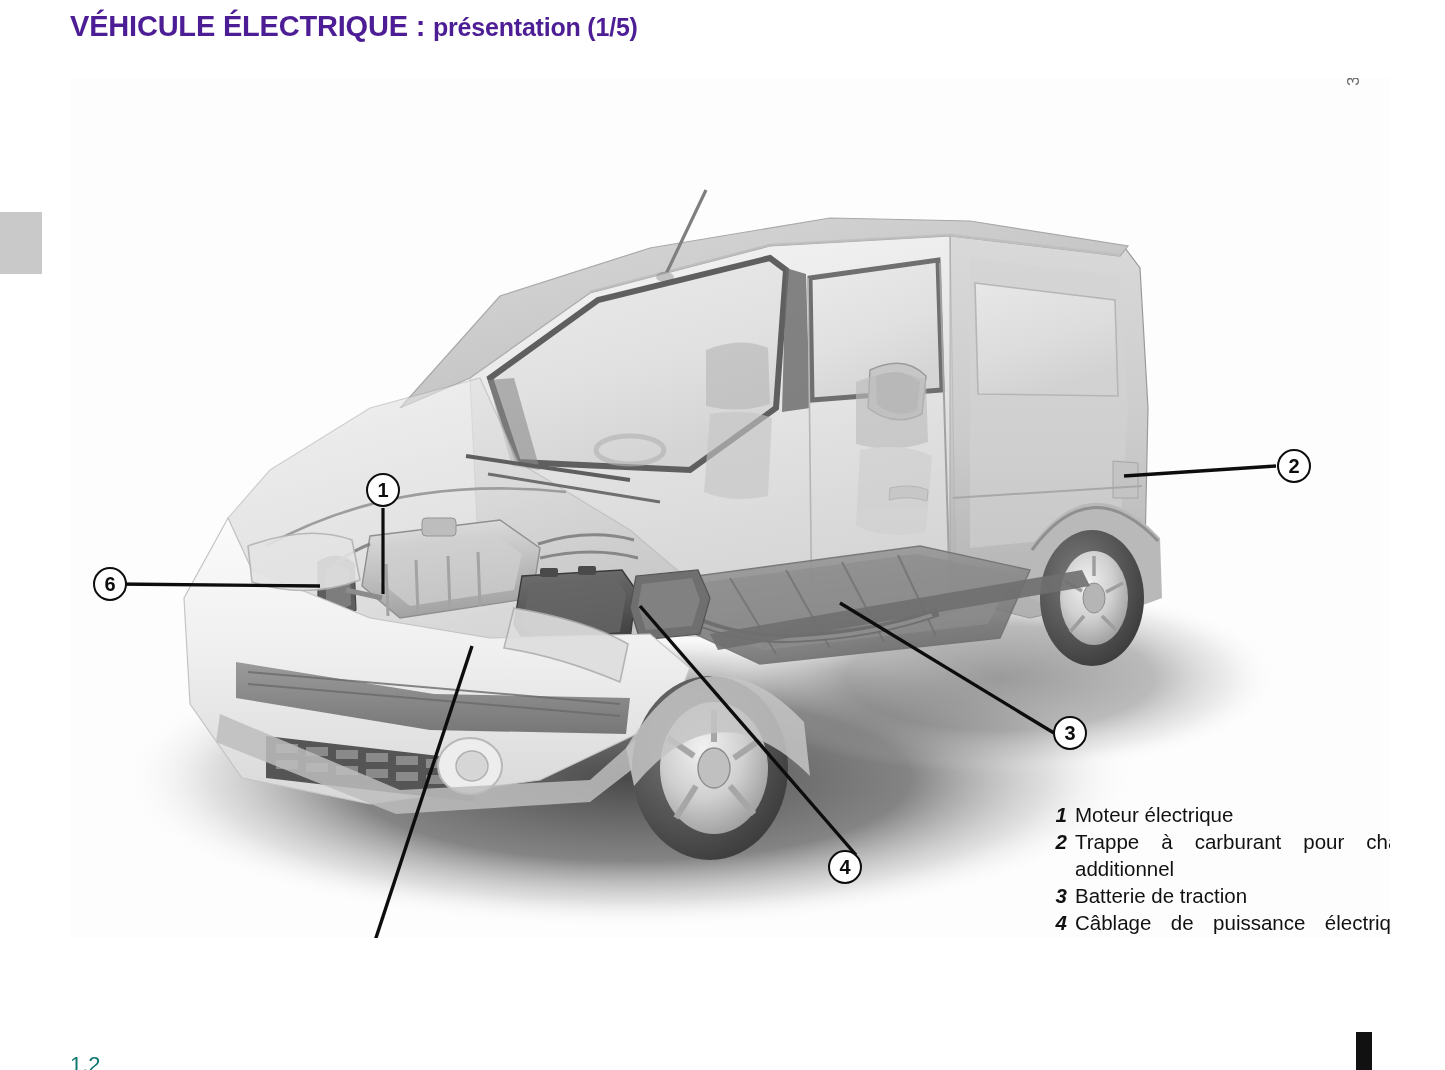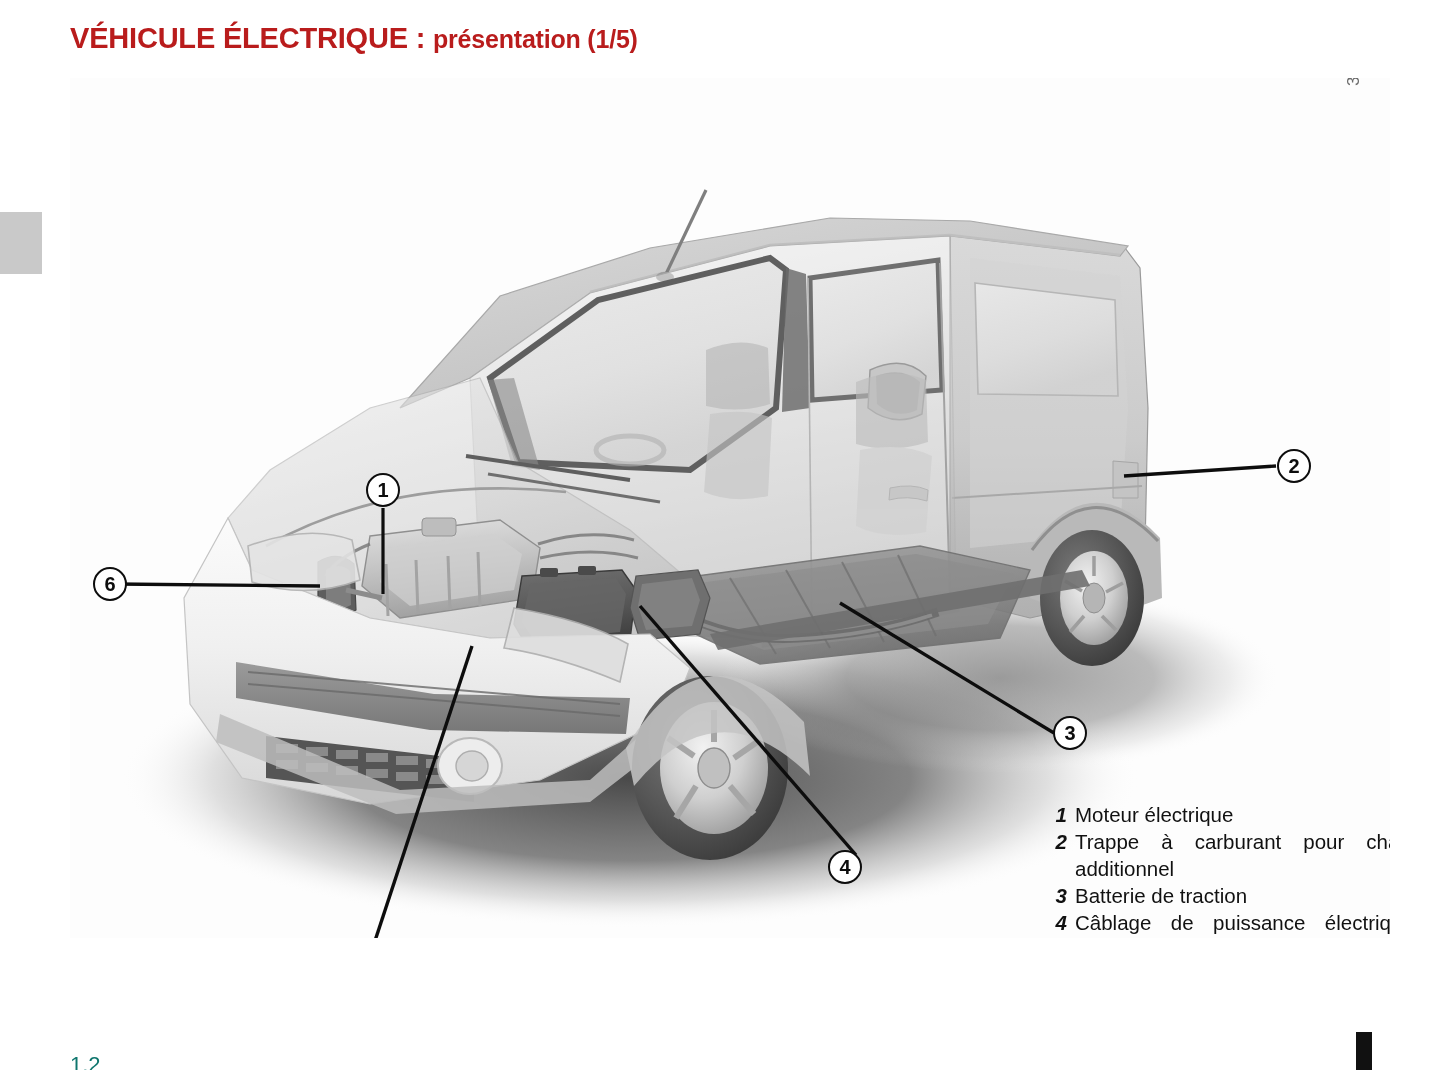--- a/index.html
+++ b/index.html
@@ -13,24 +13,24 @@
     height: 1070px;
     position: relative;
     font-family: "Liberation Sans", sans-serif;
     overflow: hidden;
   }
 
   
   #page-title {
     position: absolute;
     left: 70px;
-    top: 22px;
+    top: 10px;
     font-size: 28px;
     font-weight: bold;
-    color: #b91c1c;
+    color: #4c1d95;
     letter-spacing: -0.2px;
     white-space: nowrap;
   }
   #page-title .t-main { font-size: 29px; }
   #page-title .t-sub  { font-size: 25px; }
 
   
   #chapter-tab {
     position: absolute;
     left: 0px;

